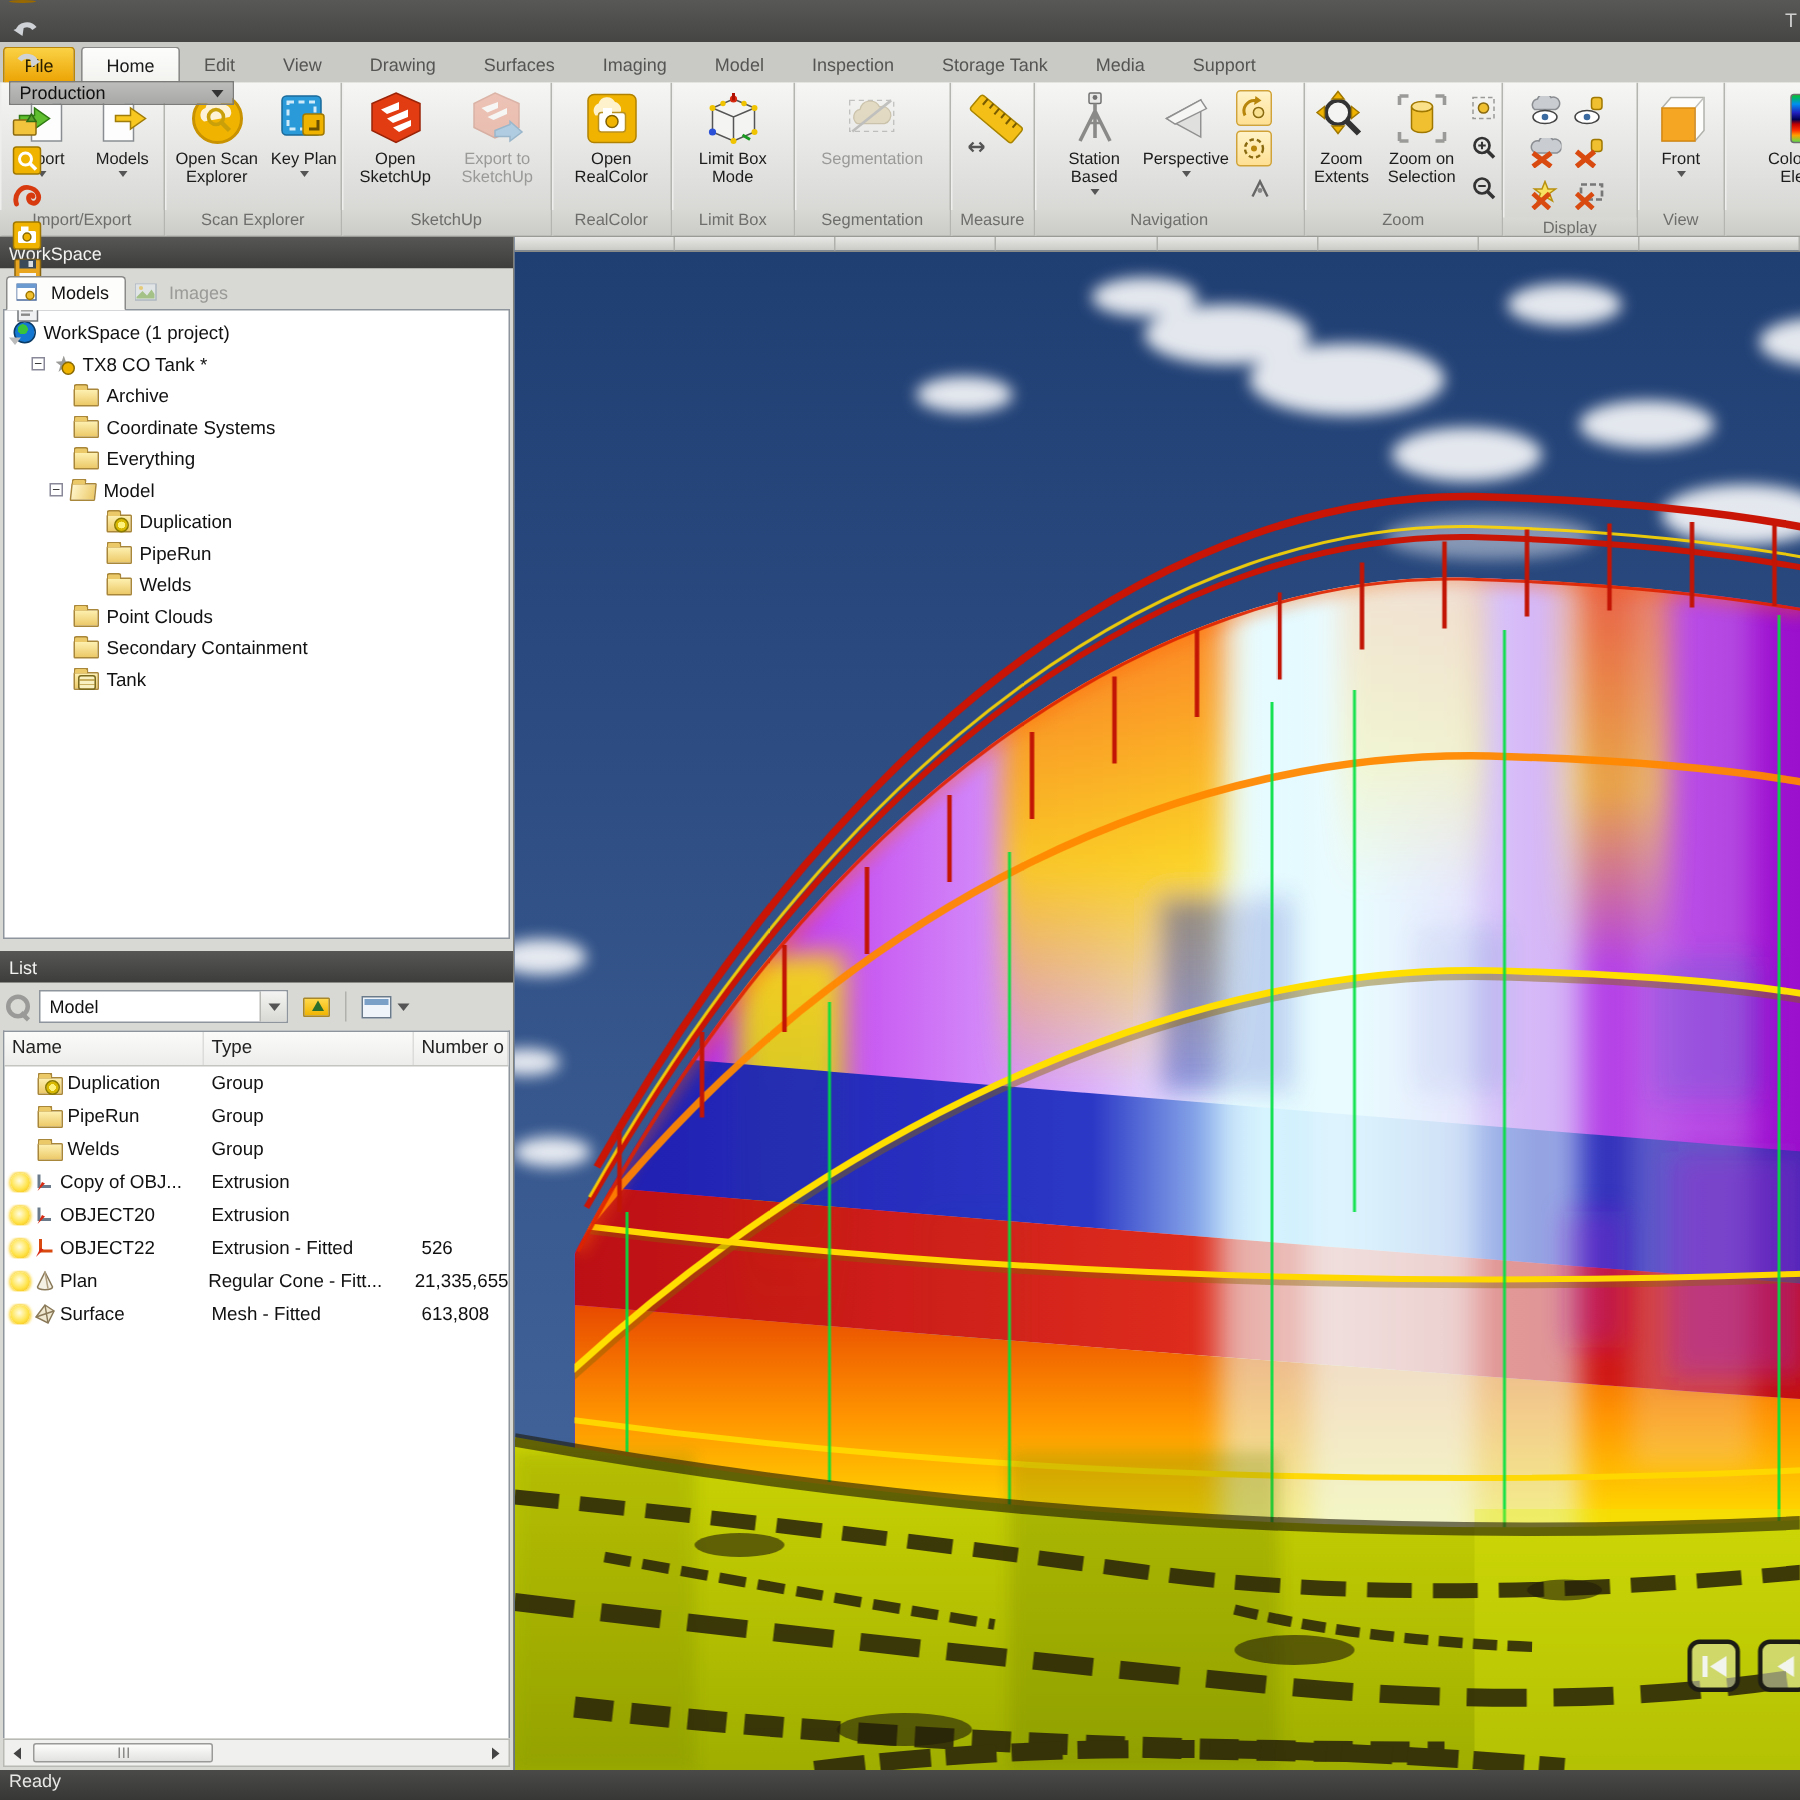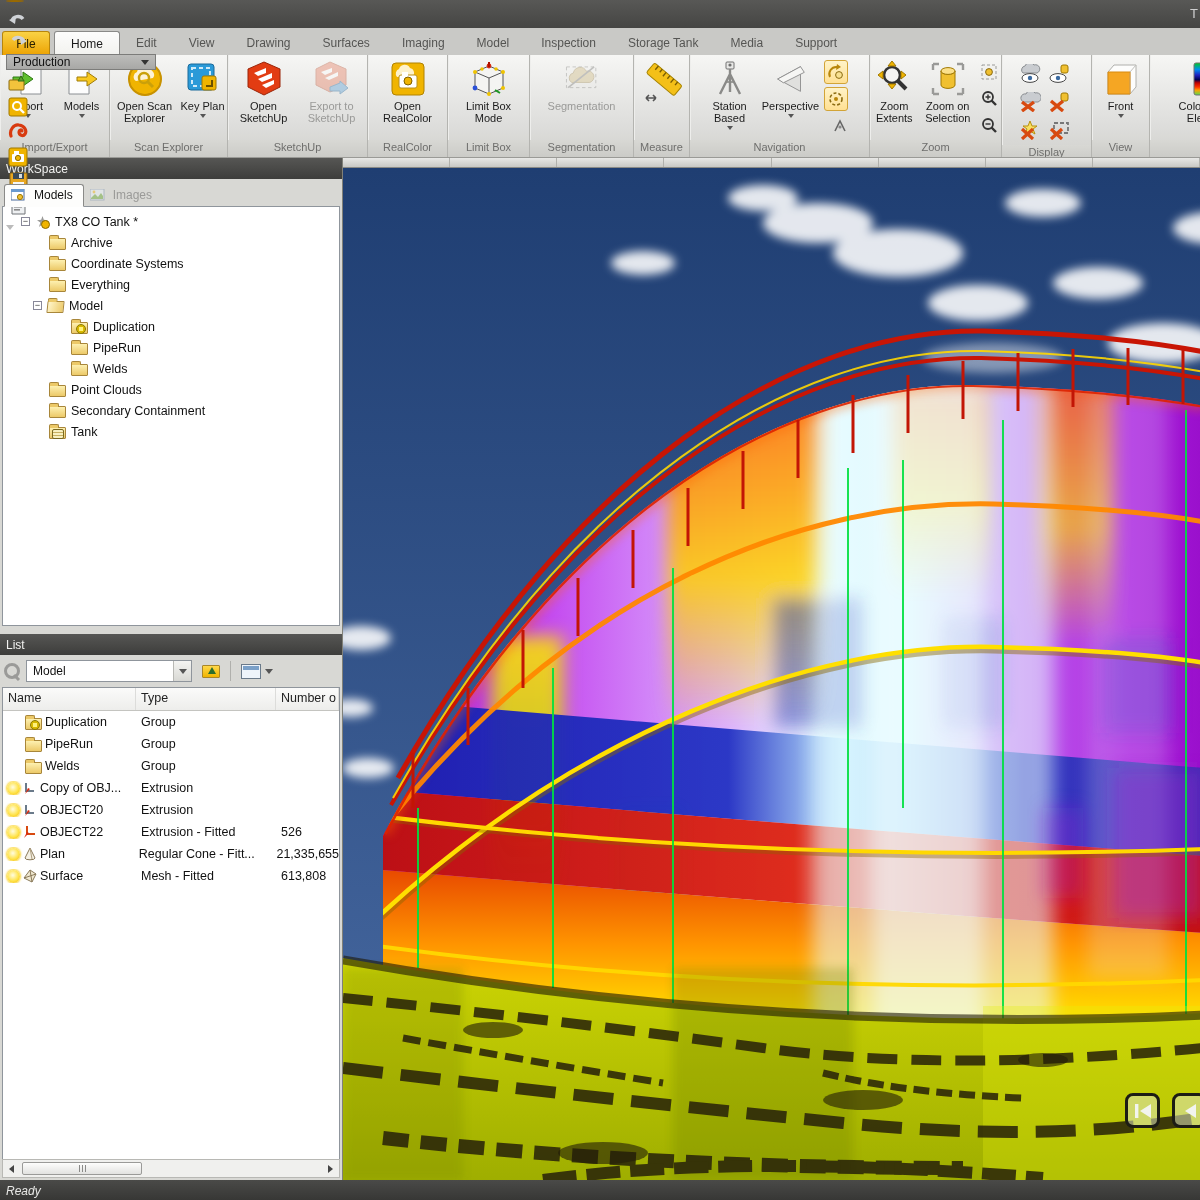--- a/index.html
+++ b/index.html
@@ -91,21 +91,21 @@
   .hs-thumb i { width:1px; height:7px; background:#8a8a88; }
   .hs-track { flex:1; }
 
   
   .viewport { position:relative; width:857px; height:1022px; overflow:hidden; background:#28477c; }
   .vp-strip { height:10px; background:linear-gradient(#e8e8e6,#c9c9c5); border-bottom:1px solid #8a8a86; display:flex; }
   .vp-strip i { flex:1; border-right:1px solid #b0b0ac; }
   .pb-btn { position:absolute; width:35px; height:35px; border:3px solid #1c1c14; border-radius:8px; background:rgba(220,228,190,.55); display:flex; align-items:center; justify-content:center; }
 
   
-  .statusbar { height:21px; background:linear-gradient(#4a4a48,#363634); color:#e8e8e6; font-size:12px; display:flex; align-items:center; padding-left:6px;font-style:italic; }
+  .statusbar { height:21px; background:linear-gradient(#4a4a48,#363634); color:#e8e8e6; font-size:12px; display:flex; align-items:flex-start; padding-left:6px; }
 </style>
 </head>
 <body>
 
 <div class="titlebar">
   <div class="qa-sphere"></div>
   <div class="qa-sep"></div>
   <div class="qa-btn">
     <svg width="20" height="16" viewBox="0 0 20 16">
         <path d="M4 9 C5 4, 12 3, 15 7" stroke="#cfd2d6" stroke-width="3.4" fill="none"></path>
@@ -563,20 +563,24 @@
         <svg width="15" height="13" viewBox="0 0 15 13" opacity="0.55">
             <rect x="0" y="0" width="14" height="11" fill="#e8eef4" stroke="#8a9ab0"></rect>
             <path d="M1 9 L5 5 L8 8 L11 4 L13 7 L13 10 L1 10 Z" fill="#7ab04a"></path>
             <circle cx="4" cy="3" r="1.4" fill="#f0c030"></circle>
           </svg>
         <span>Images</span>
       </div>
     </div>
 
     <div class="tree-box">
+      <div class="trow d0">
+        <span class="icon-globe"></span>
+        <span>WorkSpace  (1 project)</span>
+      </div>
       <div class="trow d1">
         <span class="expander">−</span>
         <span class="icon-proj"></span>
         <span>TX8 CO Tank *</span>
       </div>
       <div class="trow d2">
         <span class="icon-folder"></span>
         <span>Archive</span>
       </div>
       <div class="trow d2">

